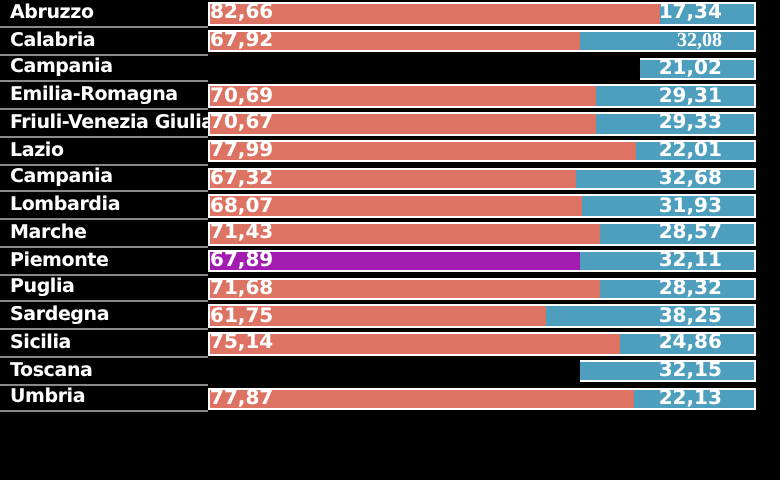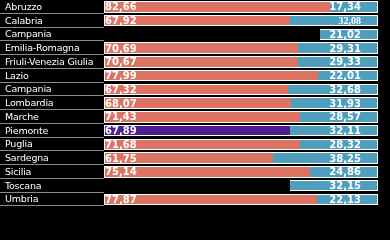--- a/index.html
+++ b/index.html
@@ -25,21 +25,21 @@
     background:#000;
     position:relative;
     box-sizing:border-box;
     display:flex;
     align-items:center;
     border-bottom:1px solid #8a8a8a;
   }
   .label-text{
     color:#ffffff;
     font-size:9.5px;
-    font-weight:normal;
+    font-weight:bold;
     letter-spacing:-0.2px;
     padding-left:5px;
     white-space:nowrap;
     overflow:hidden;
     text-shadow:
        1px 0 0 #000, -1px 0 0 #000,
        0 1px 0 #000, 0 -1px 0 #000;
     line-height:11px;
     text-align:center;
   }
@@ -200,21 +200,21 @@
         <div class="seg seg-right" style="flex: 0 0 28.57%; background: rgb(78, 158, 190);">
           <span class="seg-val">28,57</span>
         </div>
       </div>
     </div>
     <div class="row">
       <div class="label-cell">
         <span class="label-text">Piemonte</span>
       </div>
       <div class="bars-cell">
-        <div class="seg seg-left" style="flex: 0 0 67.89%; background: #4c1d95;">
+        <div class="seg seg-left" style="flex: 0 0 67.89%; background: #a21caf;">
           <span class="seg-val">67,89</span>
         </div>
         <div class="seg seg-right" style="flex: 0 0 32.11%; background: rgb(78, 158, 190);">
           <span class="seg-val">32,11</span>
         </div>
       </div>
     </div>
     <div class="row">
       <div class="label-cell">
         <span class="label-text">Puglia</span>

